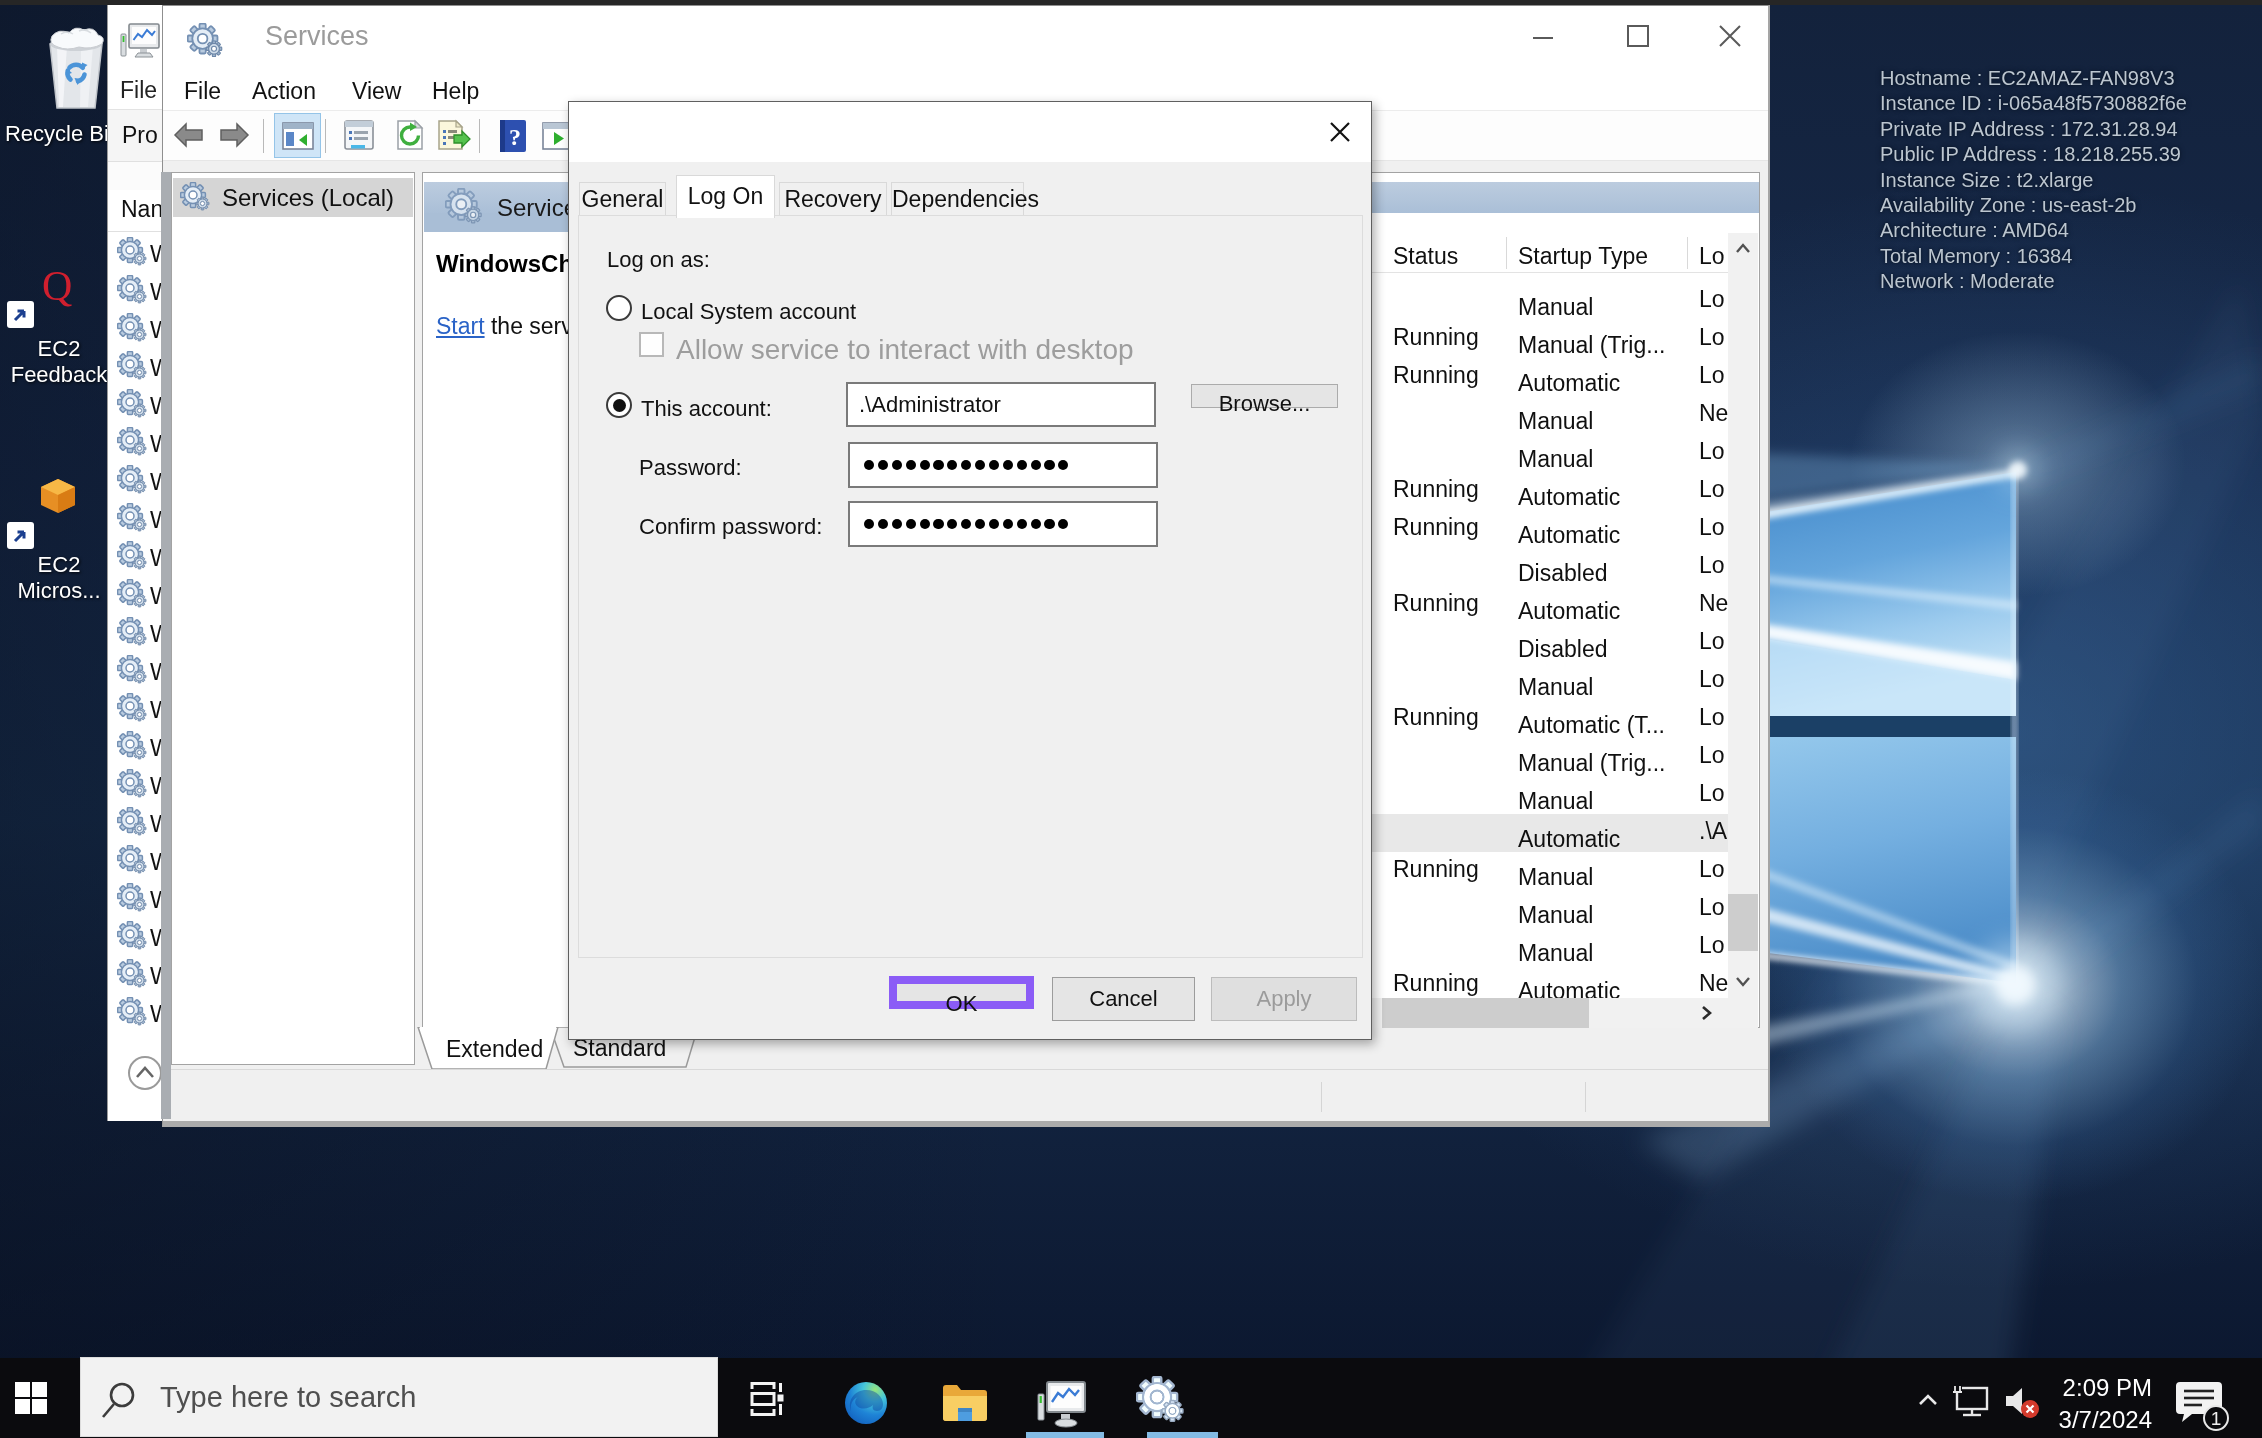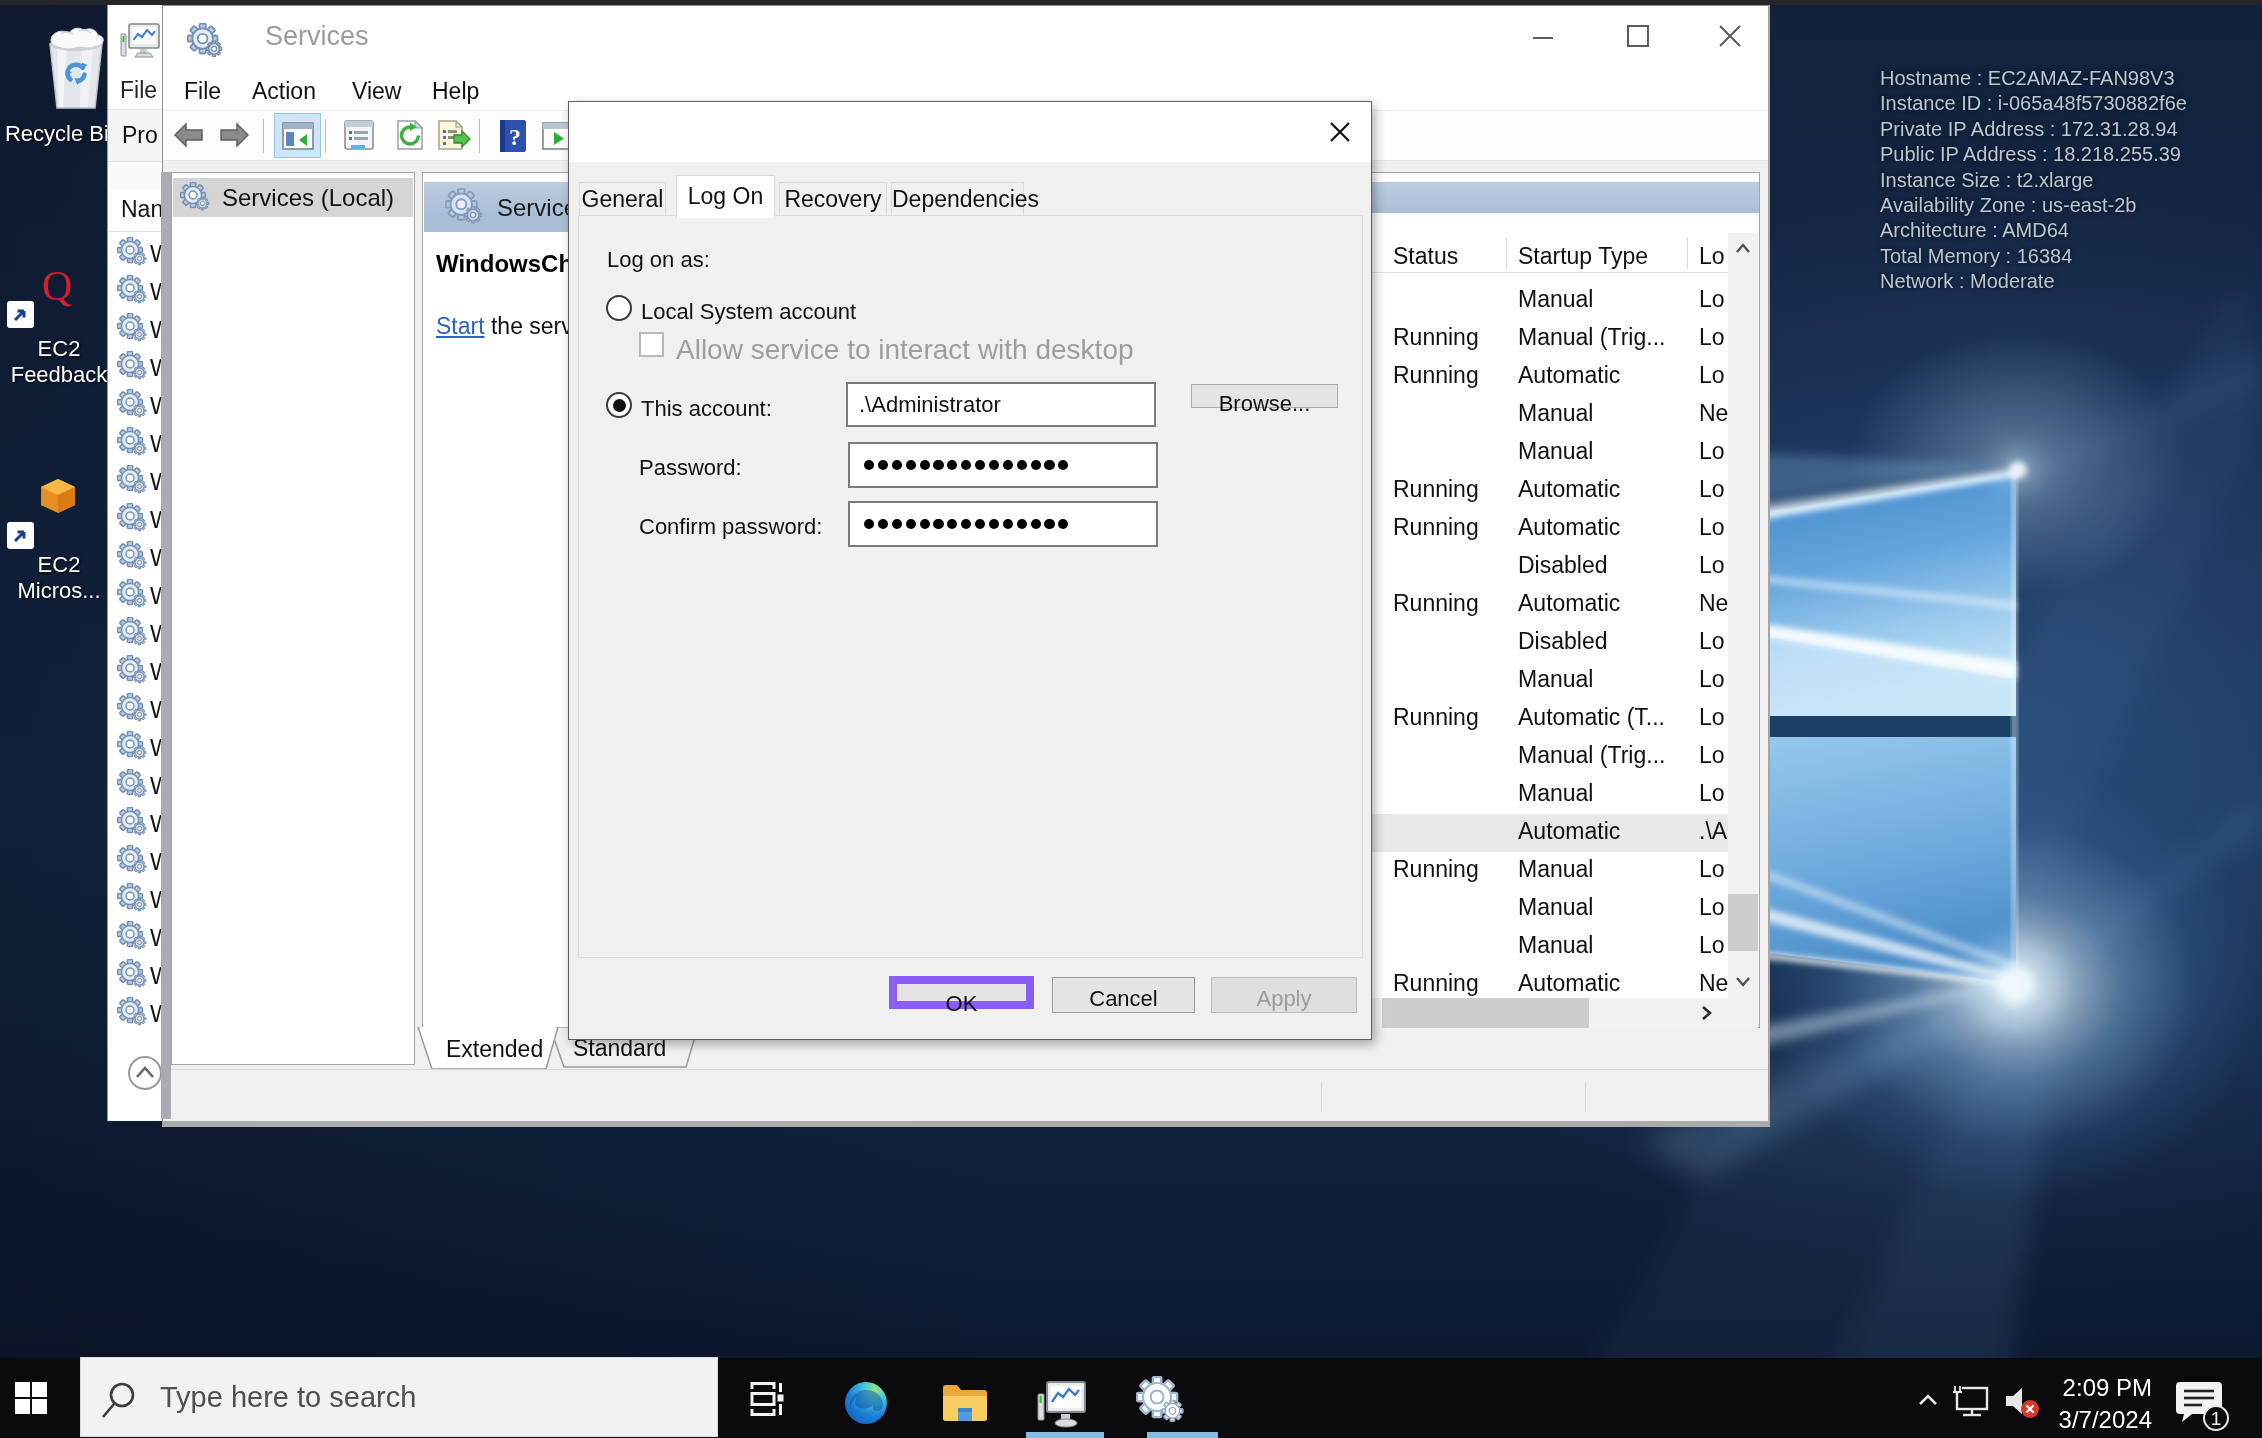--- a/index.html
+++ b/index.html
@@ -23,27 +23,27 @@
   #taskbar { left:0; top:1358px; width:2262px; height:80px; background:#0b0b0e; }
   
   #perfwin { left:107px; top:5px; width:56px; height:1116px; background:#fff; border-left:1px solid #9a9a9a; overflow:hidden; }
   
   #svcwin { left:162px; top:5px; width:1608px; height:1122px; background:#f0f0f0; border:1px solid #8f8f8f; border-bottom:6px solid #ababab; border-right:2px solid #a5a5a5; overflow:hidden; }
   #svcmenu span { position:absolute; top:0; font-size:23px; color:#111; }
   .tsep { position:absolute; top:8px; width:1px; height:34px; background:#b9b9b9; }
   
   .lrow { position:absolute; left:735px; width:570px; height:38px; font-size:23px; color:#101010; }
   .lrow .c1 { position:absolute; left:235px; top:4px; }
-  .lrow .c2 { position:absolute; left:360px; top:4px; }
+  .lrow .c2 { position:absolute; left:360px; top:12px; }
   .lrow .c3 { position:absolute; left:541px; top:4px; }
   
   #dlg { left:568px; top:101px; width:804px; height:939px; background:#f0f0f0; border:1px solid #5f5f5f; box-shadow:3px 4px 10px rgba(0,0,0,0.32); }
   .dtab { position:absolute; top:80px; height:34px; background:#f0f0f0; border:1px solid #d9d9d9; font-size:23px; color:#111; text-align:center; line-height:32px; }
   .dfield { position:absolute; background:#fff; border:2px solid #7a7a7a; font-size:22px; color:#111; }
-  .dbtn { position:absolute; width:145px; height:36px; background:#e5e5e5; border:2px solid #9e9e9e; font-size:22px; color:#111; text-align:center; line-height:41px; }
+  .dbtn { position:absolute; width:145px; height:44px; background:#e5e5e5; border:2px solid #9e9e9e; font-size:22px; color:#111; text-align:center; line-height:41px; }
   .dots { display:flex; gap:3.7px; align-items:center; height:100%; padding-left:14px; }
   .dots i { width:10.2px; height:10.2px; border-radius:50%; background:#000; flex:none; }
   
   #ec2info { left:1880px; top:66px; width:360px; font-size:20px; line-height:25.4px; color:#bcc6d0; text-shadow:0 0 5px rgba(10,20,35,0.9), 0 0 2px rgba(15,25,40,0.8); }
 </style>
 </head>
 <body>
 <div id="root">
   <div id="desktop" class="abs"></div>
   <svg class="abs" id="wallsvg" style="left:0;top:0;width:2262px;height:1438px" viewBox="0 0 2262 1438">

